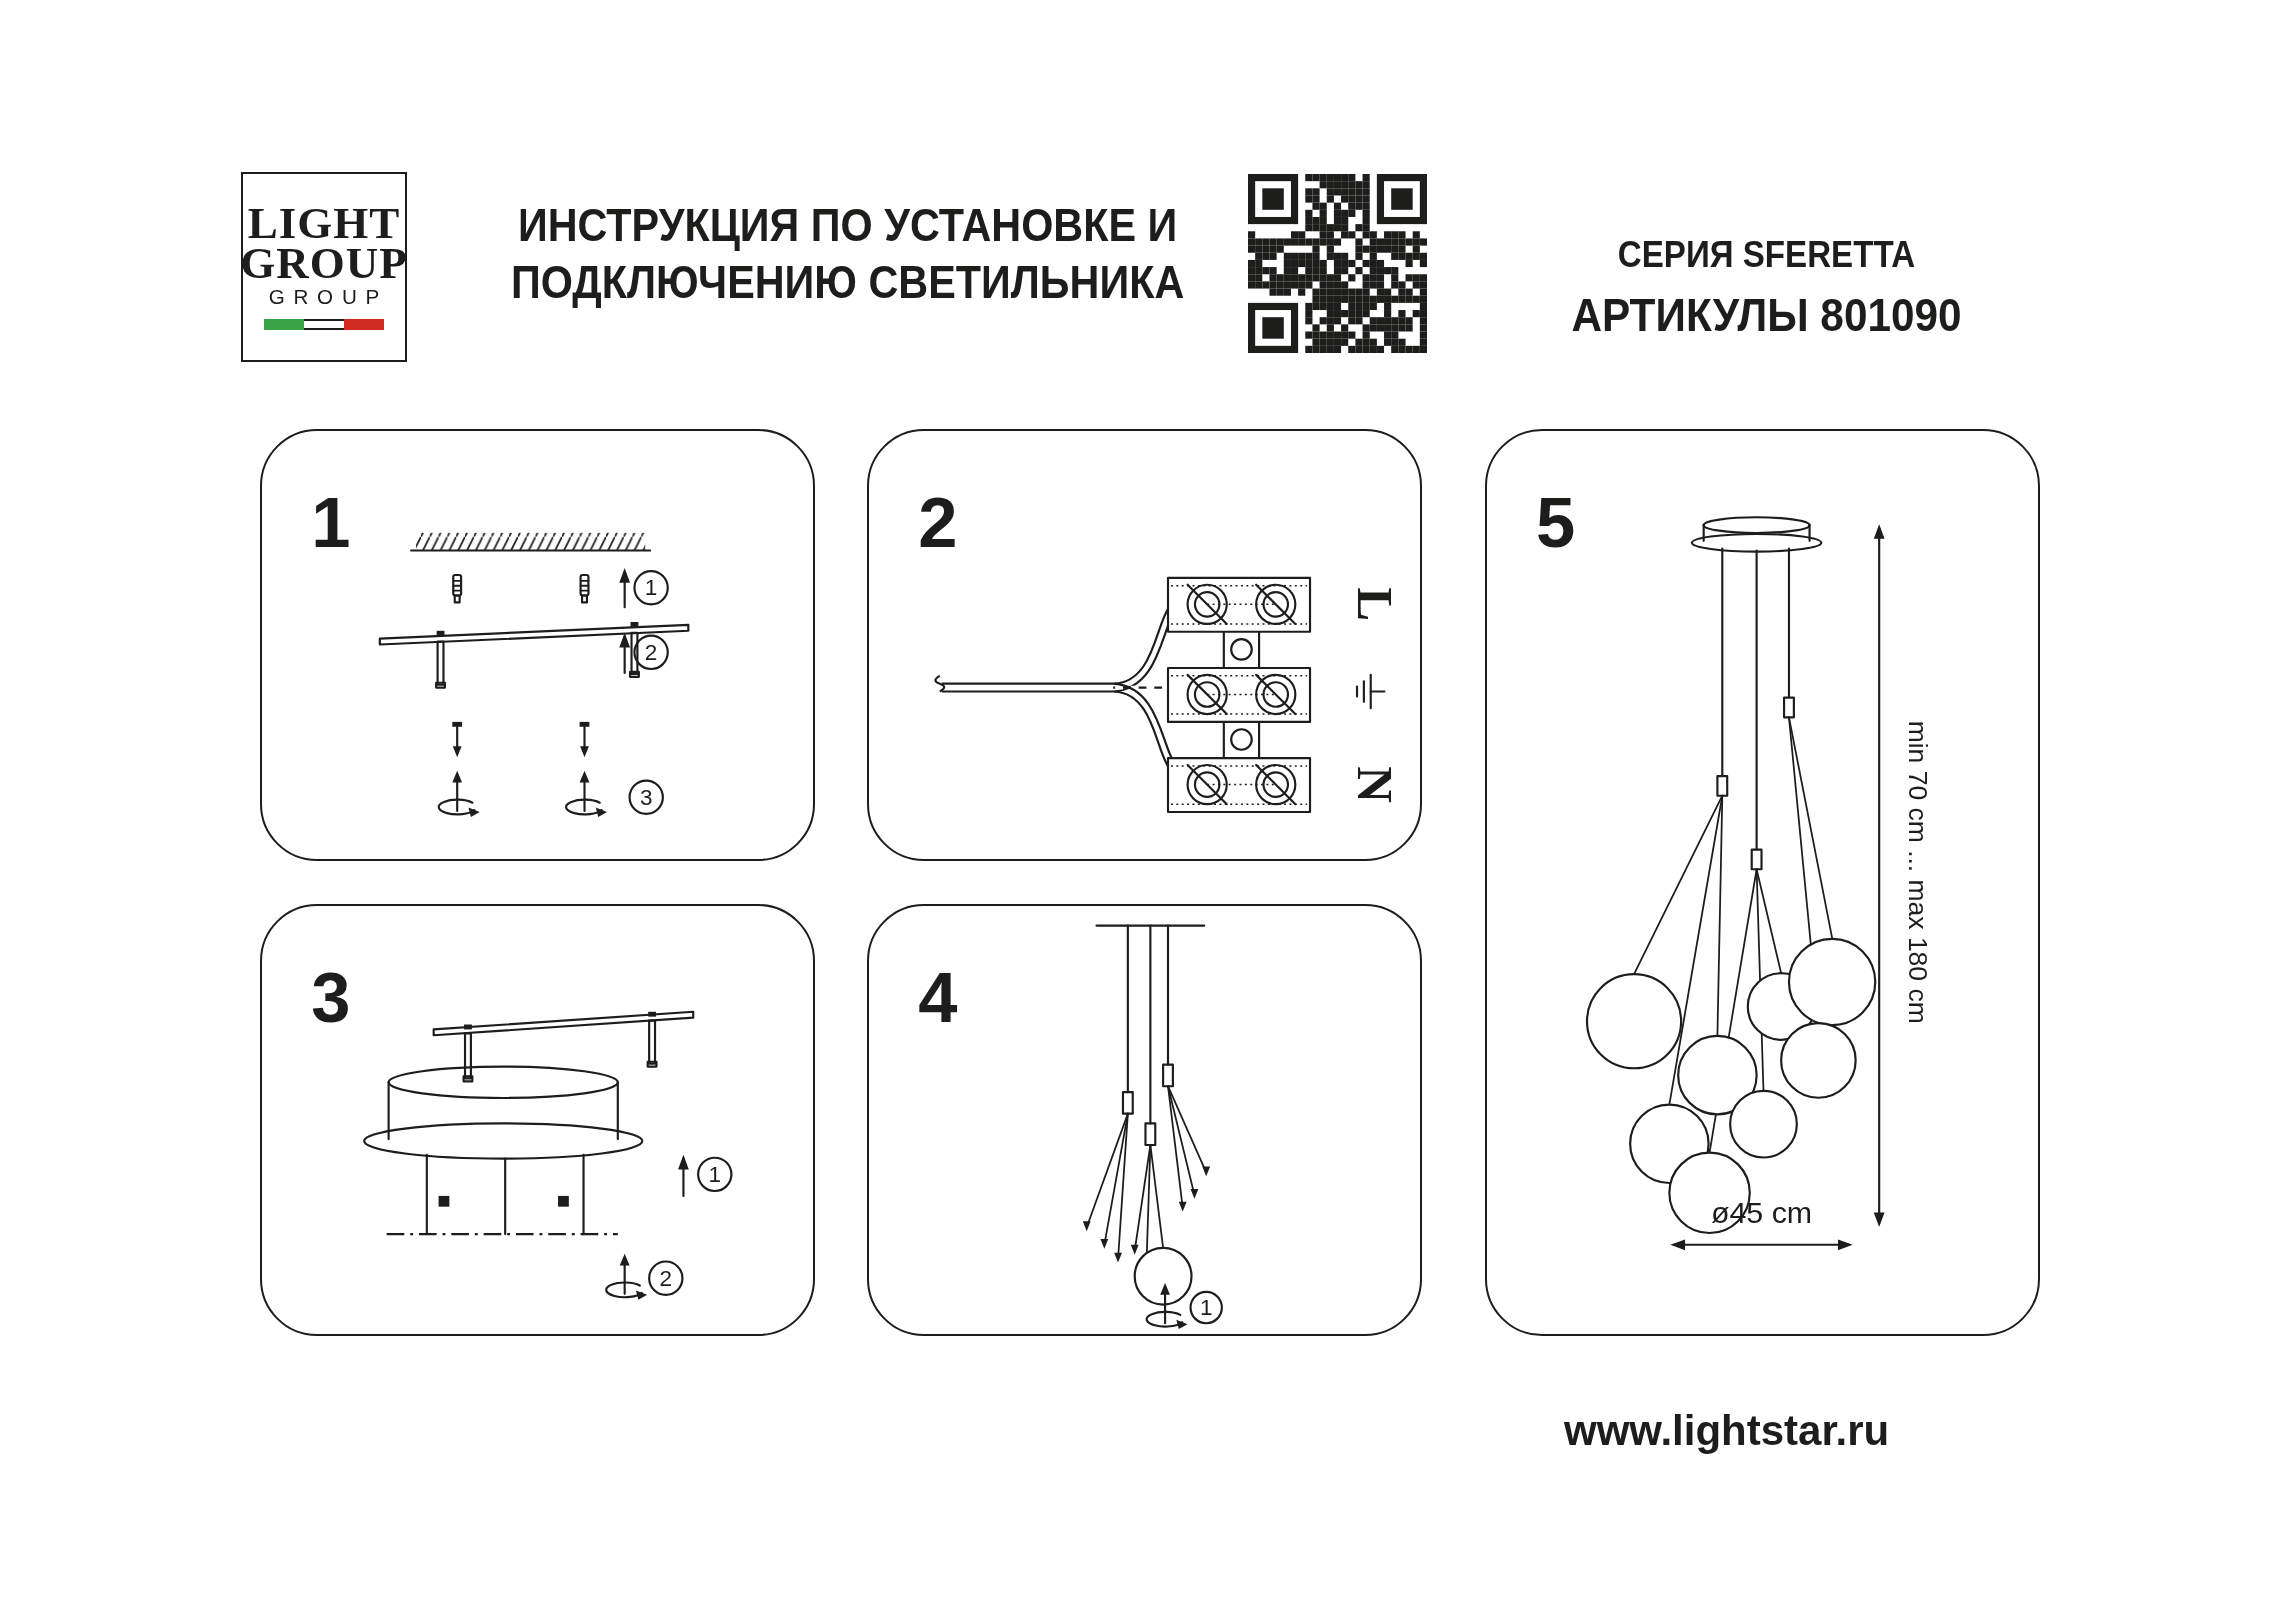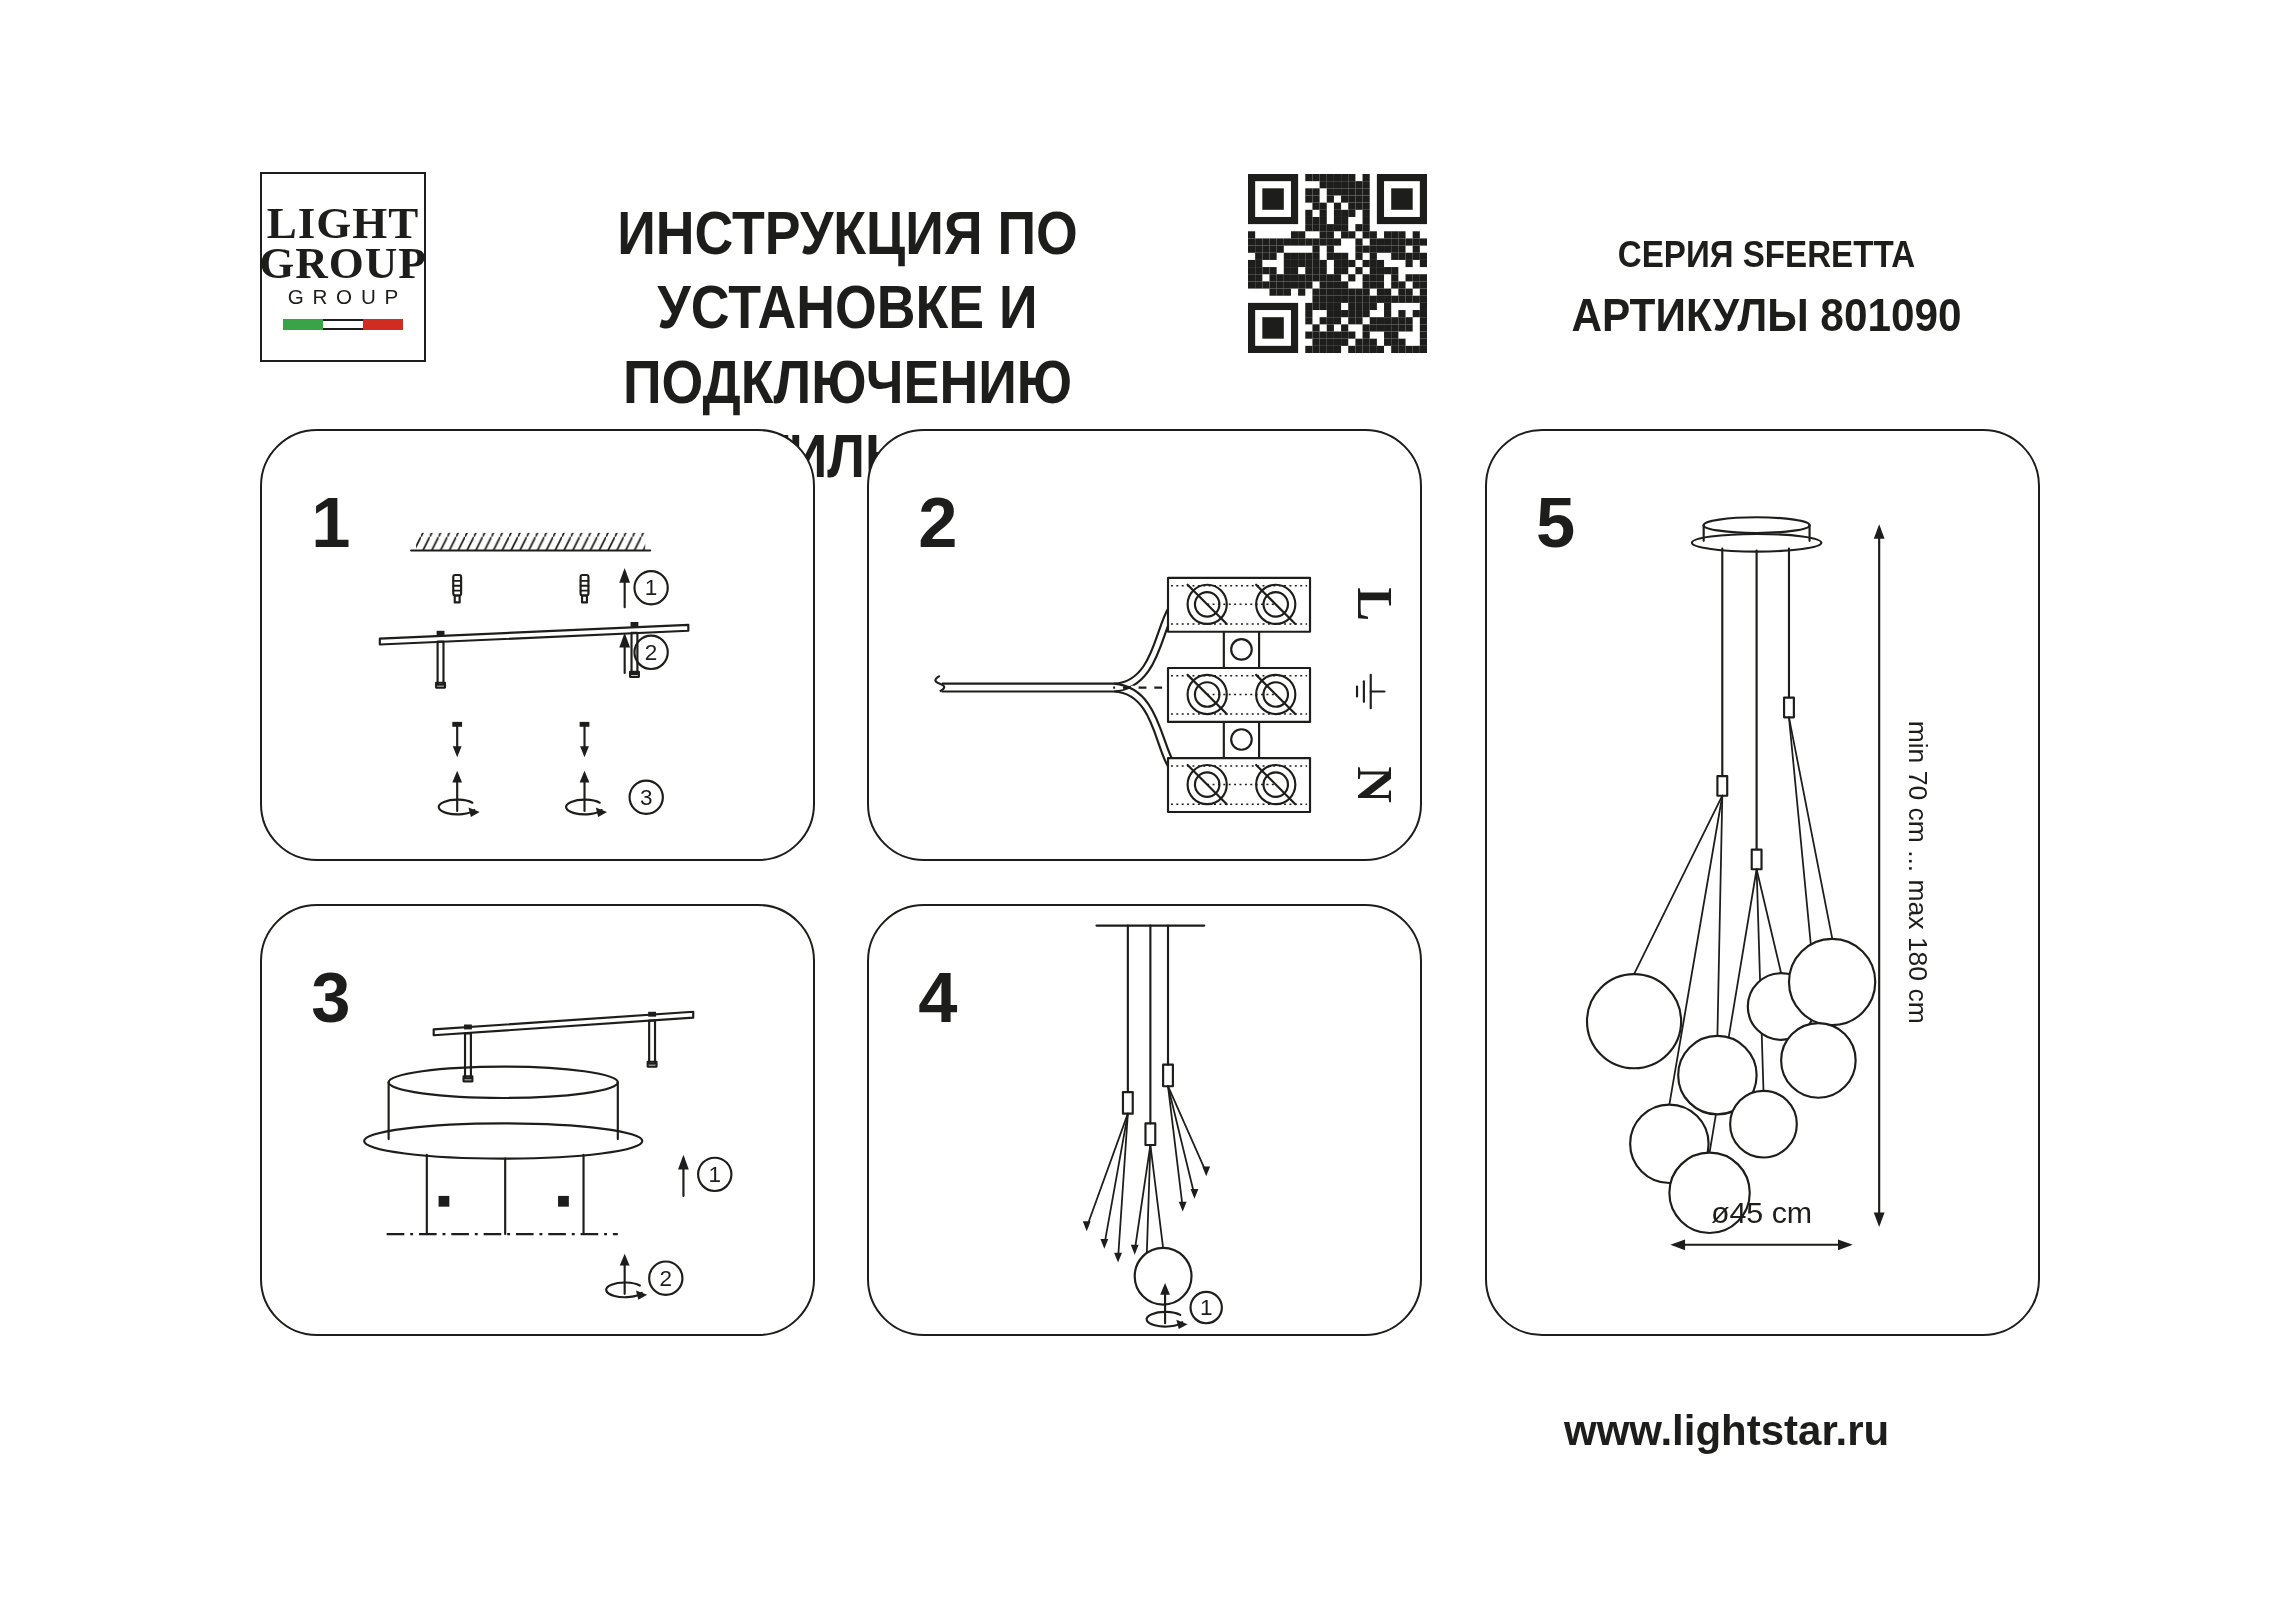--- a/index.html
+++ b/index.html
@@ -1,29 +1,29 @@
 <!DOCTYPE html>
 <html><head>
 <meta charset="utf-8">
 <style>
   html,body{margin:0;padding:0;background:#fff;}
   body{width:2293px;height:1621px;position:relative;overflow:hidden;
        font-family:"Liberation Sans",sans-serif;color:#1d1d1b;}
   .abs{position:absolute;}
   
-  .logo-box{left:260px;top:172px;width:162px;height:186px;border:2px solid #1d1d1b;
+  .logo-box{left:241px;top:172px;width:162px;height:186px;border:2px solid #1d1d1b;
             display:flex;flex-direction:column;align-items:center;justify-content:center;background:#fff;}
   .logo-word{font-family:"Liberation Serif",serif;font-weight:700;font-size:45px;line-height:.88;letter-spacing:1px;}
   .logo-group{font-size:20.6px;font-weight:400;letter-spacing:8.8px;text-indent:8.8px;margin-top:2px;}
   .logo-flag{display:flex;width:120px;height:10.8px;margin-top:9.8px;}
   .logo-flag .seg{flex:1;}
   .seg-green{background:#3aa347;}
   .seg-white{background:#fff;border-top:2px solid #1d1d1b;border-bottom:2px solid #1d1d1b;}
   .seg-red{background:#d02c21;}
-  .main-title{left:421px;top:196px;width:853px;text-align:center;font-weight:700;font-size:61px;line-height:1.22;}
+  .main-title{left:421px;top:196px;width:853px;text-align:center;font-weight:700;font-size:47px;line-height:1.22;}
   .main-title .squeeze{display:inline-block;transform:scaleX(.88);transform-origin:50% 50%;}
   .series-block{left:1509px;top:234px;width:515px;text-align:center;}
   .series-line{font-weight:700;font-size:36px;transform:scaleX(.92);transform-origin:50% 50%;}
   .article-line{font-weight:700;font-size:46px;margin-top:11.8px;transform:scaleX(.92);transform-origin:50% 50%;}
   
   .panel{border:2.5px solid #1d1d1b;border-radius:57px;background:#fff;}
   .p-std{width:551px;height:428px;}
   .p1{left:260px;top:429px;} .p2{left:867px;top:429px;}
   .p3{left:260px;top:904px;} .p4{left:867px;top:904px;}
   .p5{left:1485px;top:429px;width:551px;height:903px;}

